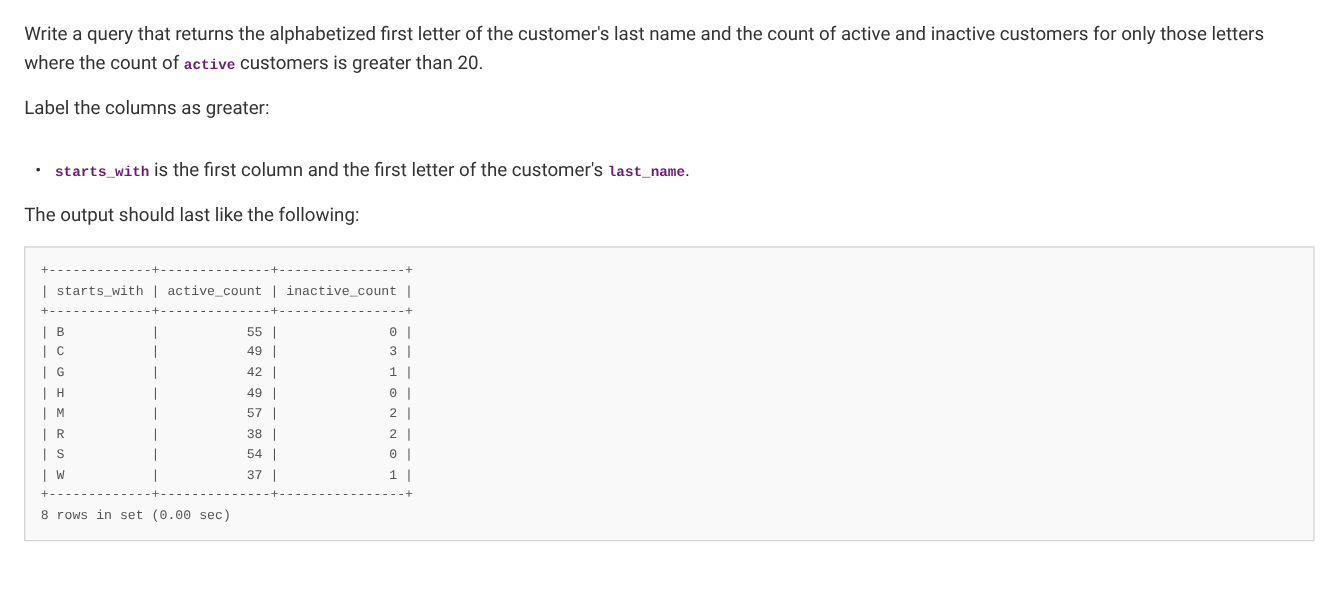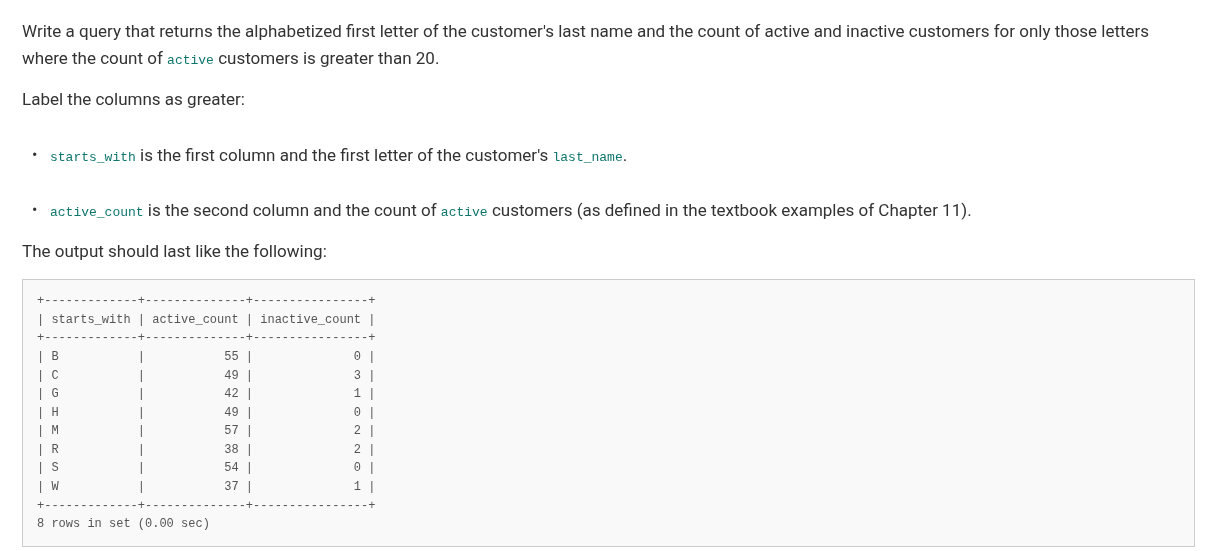--- a/index.html
+++ b/index.html
@@ -15,21 +15,22 @@
       padding: 18px 22px;
       background: #fff;
       width: 1217px;
     }
     .para {
       margin-bottom: 14px;
     }
     code.inline {
       font-family: "Courier New", Courier, monospace;
       font-size: 13px;
-      color: #0f766e;
+      color: #701a75;
+      font-weight: bold;
     }
     ul {
       list-style: none;
       padding-left: 6px;
       margin-bottom: 14px;
     }
     ul li {
       position: relative;
       padding-left: 22px;
       margin-bottom: 6px;
@@ -60,23 +61,20 @@
 <p class="para">
   <span>Write a query that returns the alphabetized first letter of the customer's last name and the count of active and inactive customers for only those letters where the count of </span><code class="inline">active</code><span> customers is greater than 20.</span>
 </p>
 
 <p class="para">Label the columns as greater:</p>
 
 <ul>
   <li>
     <code class="inline">starts_with</code><span> is the first column and the first letter of the customer's </span><code class="inline">last_name</code><span>.</span>
   </li>
-  <li>
-    <code class="inline">active_count</code><span> is the second column and the count of </span><code class="inline">active</code><span> customers (as defined in the textbook examples of Chapter 11).</span>
-  </li>
 </ul>
 
 <p class="para">The output should last like the following:</p>
 
 <div class="output-box" id="sql-output">+-------------+--------------+----------------+
 | starts_with | active_count | inactive_count |
 +-------------+--------------+----------------+
 | B           |           55 |              0 |
 | C           |           49 |              3 |
 | G           |           42 |              1 |

